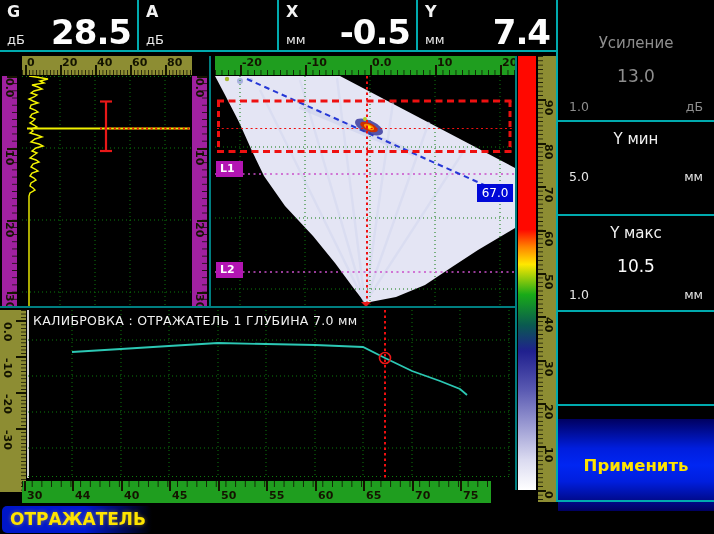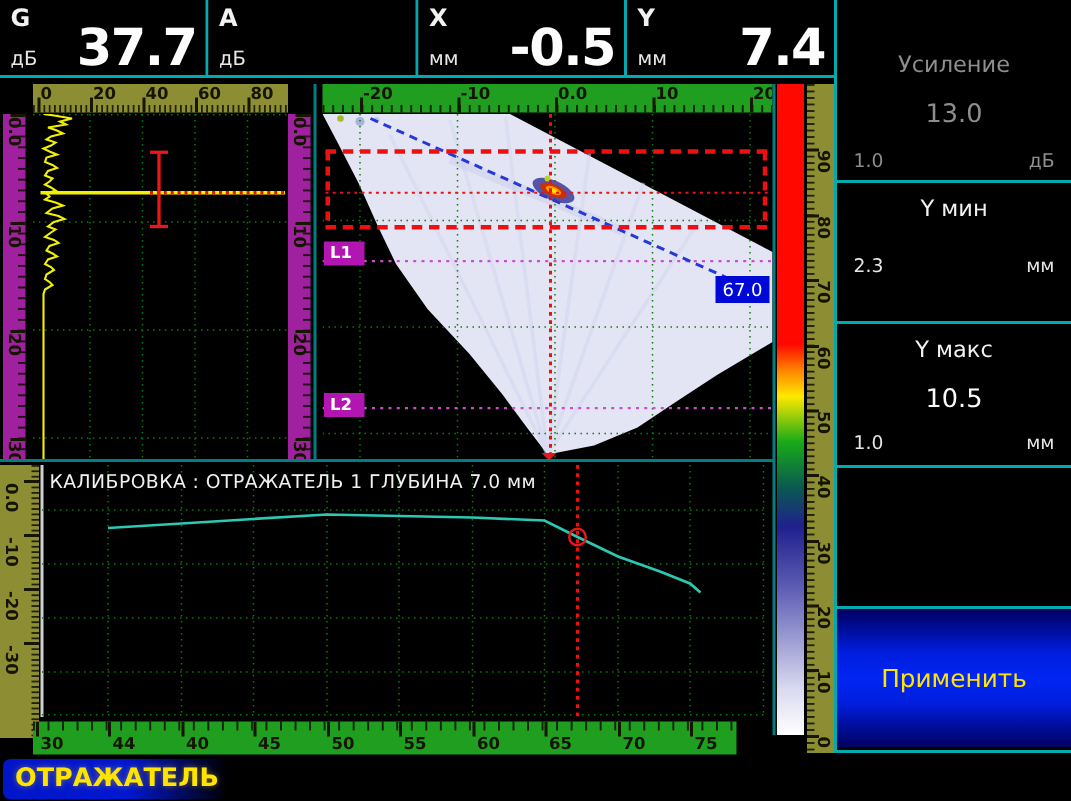--- a/index.html
+++ b/index.html
@@ -59,21 +59,21 @@
   .sec{position:absolute;left:0;width:156px;}
   .sec .title{position:absolute;top:8px;width:100%;text-align:center;font-size:15px;color:#f2f2f2;}
   .sec .value{position:absolute;top:40px;width:100%;text-align:center;font-size:17px;color:#fafafa;}
   .sec .row{position:absolute;bottom:6px;left:0;right:0;display:flex;justify-content:space-between;
             padding:0 11px;font-size:12.5px;color:#e6e6e6;text-align:center;}
   .sec.disabled .title,.sec.disabled .value,.sec.disabled .row{color:#8e8e8e;}
   .hline{position:absolute;left:0;width:156px;height:2px;background:#00aaae;}
   .btn{position:absolute;left:0;width:156px;display:flex;align-items:center;justify-content:center;
        font-size:16.5px;color:#ededed;}
   .btn.active{background:linear-gradient(180deg,#000060 0%,#001ede 32%,#0026f2 50%,#001ede 68%,#000060 100%);
-              color:#ffe400;font-weight:normal;}
+              color:#ffe400;font-weight:bold;margin-top:13px;}
 
   
   .cursor-tag{position:absolute;background:#b315b3;color:#fff;font-size:11px;font-weight:bold;
               padding:1px 0 0 4px;width:23px;height:15px;}
   #beam-angle-tag{position:absolute;left:477px;top:184px;width:36px;height:18px;background:#0008d8;
               color:#fff;font-size:12px;text-align:center;line-height:18px;}
   #cal-header{position:absolute;left:33px;top:313px;font-size:12.5px;color:#f0f0f0;letter-spacing:.3px;}
 
   
   #statusbar{position:absolute;left:2px;top:506px;width:150px;height:27px;border-radius:5px;
@@ -82,21 +82,21 @@
      text-shadow:0 0 4px rgba(255,220,0,.45);}
 </style>
 </head>
 <body>
 
 <div id="screen">
 
   <div class="mcell" style="left:0;width:137px;">
     <span class="ltr">G</span>
     <span class="unit">дБ</span>
-    <span class="val">37.7</span>
+    <span class="val">28.5</span>
   </div>
   <div class="abs teal" style="left:137px;top:0;width:2px;height:52px;"></div>
   <div class="mcell" style="left:139px;width:138px;">
     <span class="ltr">A</span>
     <span class="unit">дБ</span>
   </div>
   <div class="abs teal" style="left:277px;top:0;width:2px;height:52px;"></div>
   <div class="mcell" style="left:279px;width:137px;">
     <span class="ltr">X</span>
     <span class="unit">мм</span>
@@ -329,21 +329,21 @@
       <div class="value">13.0</div>
       <div class="row">
         <span>1.0</span>
         <span>дБ</span>
       </div>
     </div>
     <div class="hline" style="top:120px;"></div>
     <div class="sec" style="top:122px;height:68px;">
       <div class="title">Y мин</div>
       <div class="row">
-        <span>2.3</span>
+        <span>5.0</span>
         <span>мм</span>
       </div>
     </div>
     <div class="hline" style="top:214px;"></div>
     <div class="sec" style="top:216px;height:92px;">
       <div class="title">Y макс</div>
       <div class="value">10.5</div>
       <div class="row">
         <span>1.0</span>
         <span>мм</span>

